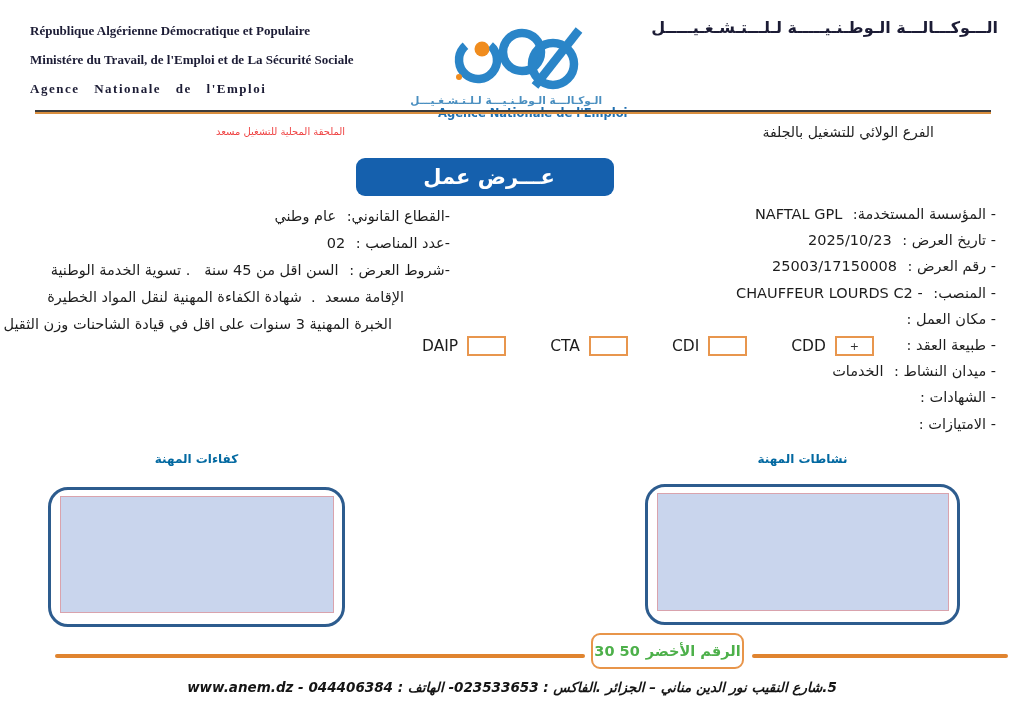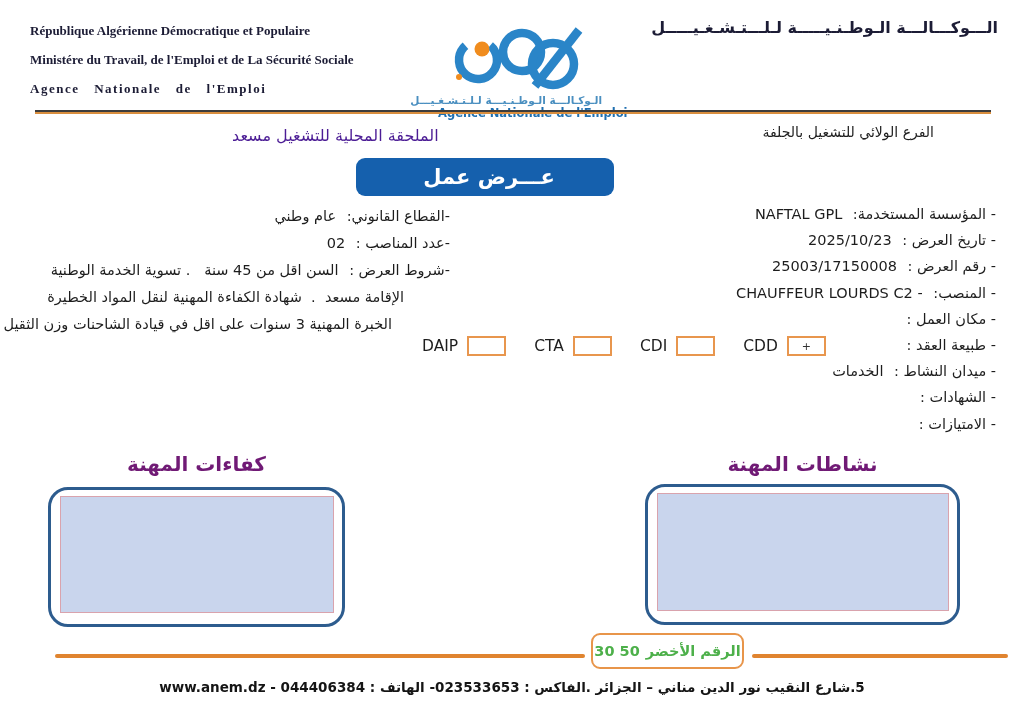--- a/index.html
+++ b/index.html
@@ -14,21 +14,21 @@
   .hdr-ar { position:absolute; right:26px; top:12px; width:400px; direction:rtl;
             text-align:right; font-weight:bold; font-size:16px; color:#1c1c35;
             line-height:31px; white-space:nowrap; }
   .logo { position:absolute; left:438px; top:20px; width:164px; text-align:center; }
   .logo-ar { font-size:10.5px; font-weight:bold; color:#4a8fc0; direction:rtl; margin-top:-2px; white-space:nowrap; }
   .logo-fr { font-size:11.5px; font-weight:bold; color:#1f6fb0; white-space:nowrap; }
 
   .sep { position:absolute; left:35px; right:33px; top:110px; height:4px;
          background:linear-gradient(to bottom,#3c3c3c 0%,#3c3c3c 45%,#d98e3e 45%,#d98e3e 100%); }
 
-  .sub-left  { position:absolute; left:232px; top:126px; direction:rtl; font-size:16px; color:#4c1d95; }
+  .sub-left  { position:absolute; left:216px; top:126px; direction:rtl; font-size:10px; color:#ef4444; }
   .sub-right { position:absolute; right:90px;  top:124px; direction:rtl; font-size:14px; color:#1e1e1e; }
 
   
   .banner { position:absolute; left:356px; top:158px; width:258px; height:38px;
             background:#1560ad; border-radius:9px; display:flex; align-items:center;
             justify-content:center; color:#fff; font-weight:bold; font-size:21px;
             letter-spacing:1px; direction:rtl;padding-left:8px; }
 
   
   .col-right { position:absolute; right:28px; top:201px; width:380px; direction:rtl;
@@ -36,50 +36,50 @@
   .col-right .line { height:26.2px; line-height:26.2px; white-space:nowrap; }
   .col-left { position:absolute; left:28px; top:203px; width:422px; direction:rtl;
               text-align:right; font-size:14.5px; color:#1d1d1d; }
   .col-left .line { height:27px; line-height:27px; white-space:nowrap; }
   .col-left .line.ind1 { padding-left:0; padding-right:40px; }
   .col-left .line.ind2 { padding-right:52px; }
   .val { margin-right:6px; }
   .val-ltr { direction:ltr; unicode-bidi:embed; }
 
   
-  .cbrow { position:absolute; left:422px; top:336px; display:flex; gap:28px;
+  .cbrow { position:absolute; left:422px; top:336px; display:flex; gap:44px;
            align-items:center; font-size:15.5px; color:#1d1d1d; }
   .cbitem { display:flex; align-items:center; }
   .cbbox { width:39px; height:20px; border:2px solid #e8964e; margin-left:9px;
            display:flex; align-items:center; justify-content:center;
            font-size:11px; color:#333; background:#fff; }
 
   
-  .sec-label { position:absolute; top:452px; font-weight:bold; font-size:20px;
-               color:#701a75; text-align:center; direction:rtl; }
+  .sec-label { position:absolute; top:452px; font-weight:bold; font-size:12px;
+               color:#0369a1; text-align:center; direction:rtl; }
   .sec-label.left  { left:48px;  width:297px; }
   .sec-label.right { left:645px; width:315px; }
   .fieldbox { position:absolute; background:#fff; border:3px solid #2d5c8e; border-radius:20px; }
   .fieldbox.left  { left:48px;  top:487px; width:297px; height:140px; }
   .fieldbox.right { left:645px; top:484px; width:315px; height:141px; }
   .fieldbox .inner { position:absolute; top:6px; left:9px; right:8px; bottom:11px;
                      background:#c9d5ed; border:1px solid #d9a3ad; }
 
   
   .oline { position:absolute; top:654px; height:4px; background:#e0842f; border-radius:2px; }
   .oline.l { left:55px;  width:530px; }
   .oline.r { left:752px; width:256px; }
   .greenbox { position:absolute; left:591px; top:633px; width:153px; height:36px;
               background:#fff; border:2.5px solid #e8954a; border-radius:9px;
               display:flex; align-items:center; justify-content:center; gap:6px;
               direction:rtl; color:#4db04a; font-weight:bold; font-size:14.5px; }
 
   
   .footer { position:absolute; left:0; right:0; top:679px; text-align:center;
-            direction:rtl; font-size:13.5px; font-weight:bold; color:#151515; }
+            direction:rtl; font-size:13.5px; font-weight:bold; color:#151515;font-style:italic; }
 </style>
 </head>
 <body>
 
 <div id="page">
 
   <div class="hdr-fr">
     <div>République Algérienne Démocratique et Populaire</div>
     <div>Ministére du Travail, de l'Emploi et de La Sécurité Sociale</div>
     <div class="l3">Agence Nationale de l'Emploi</div>

